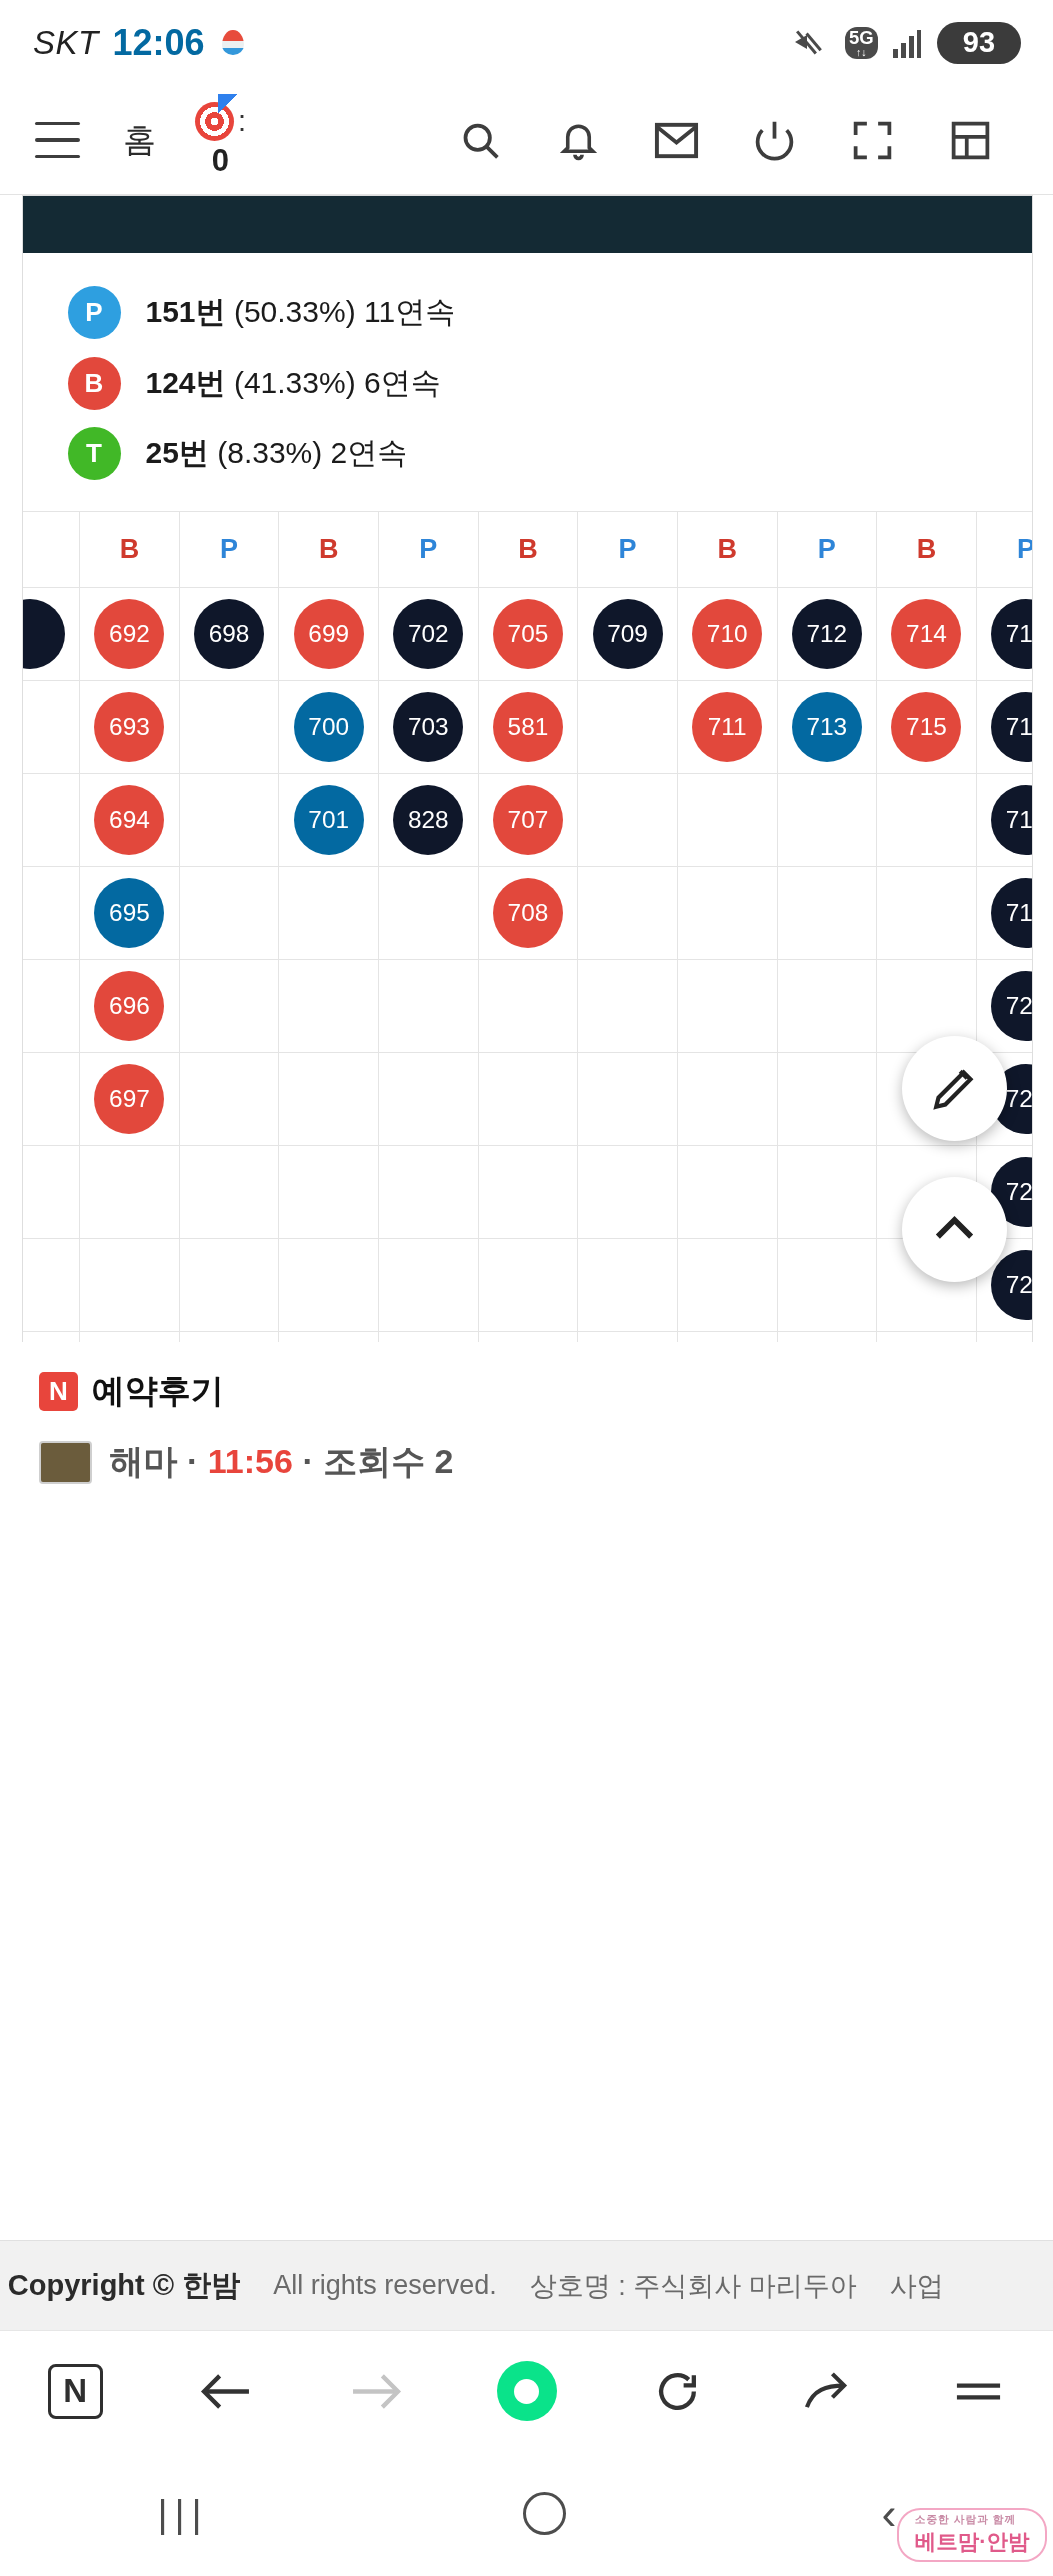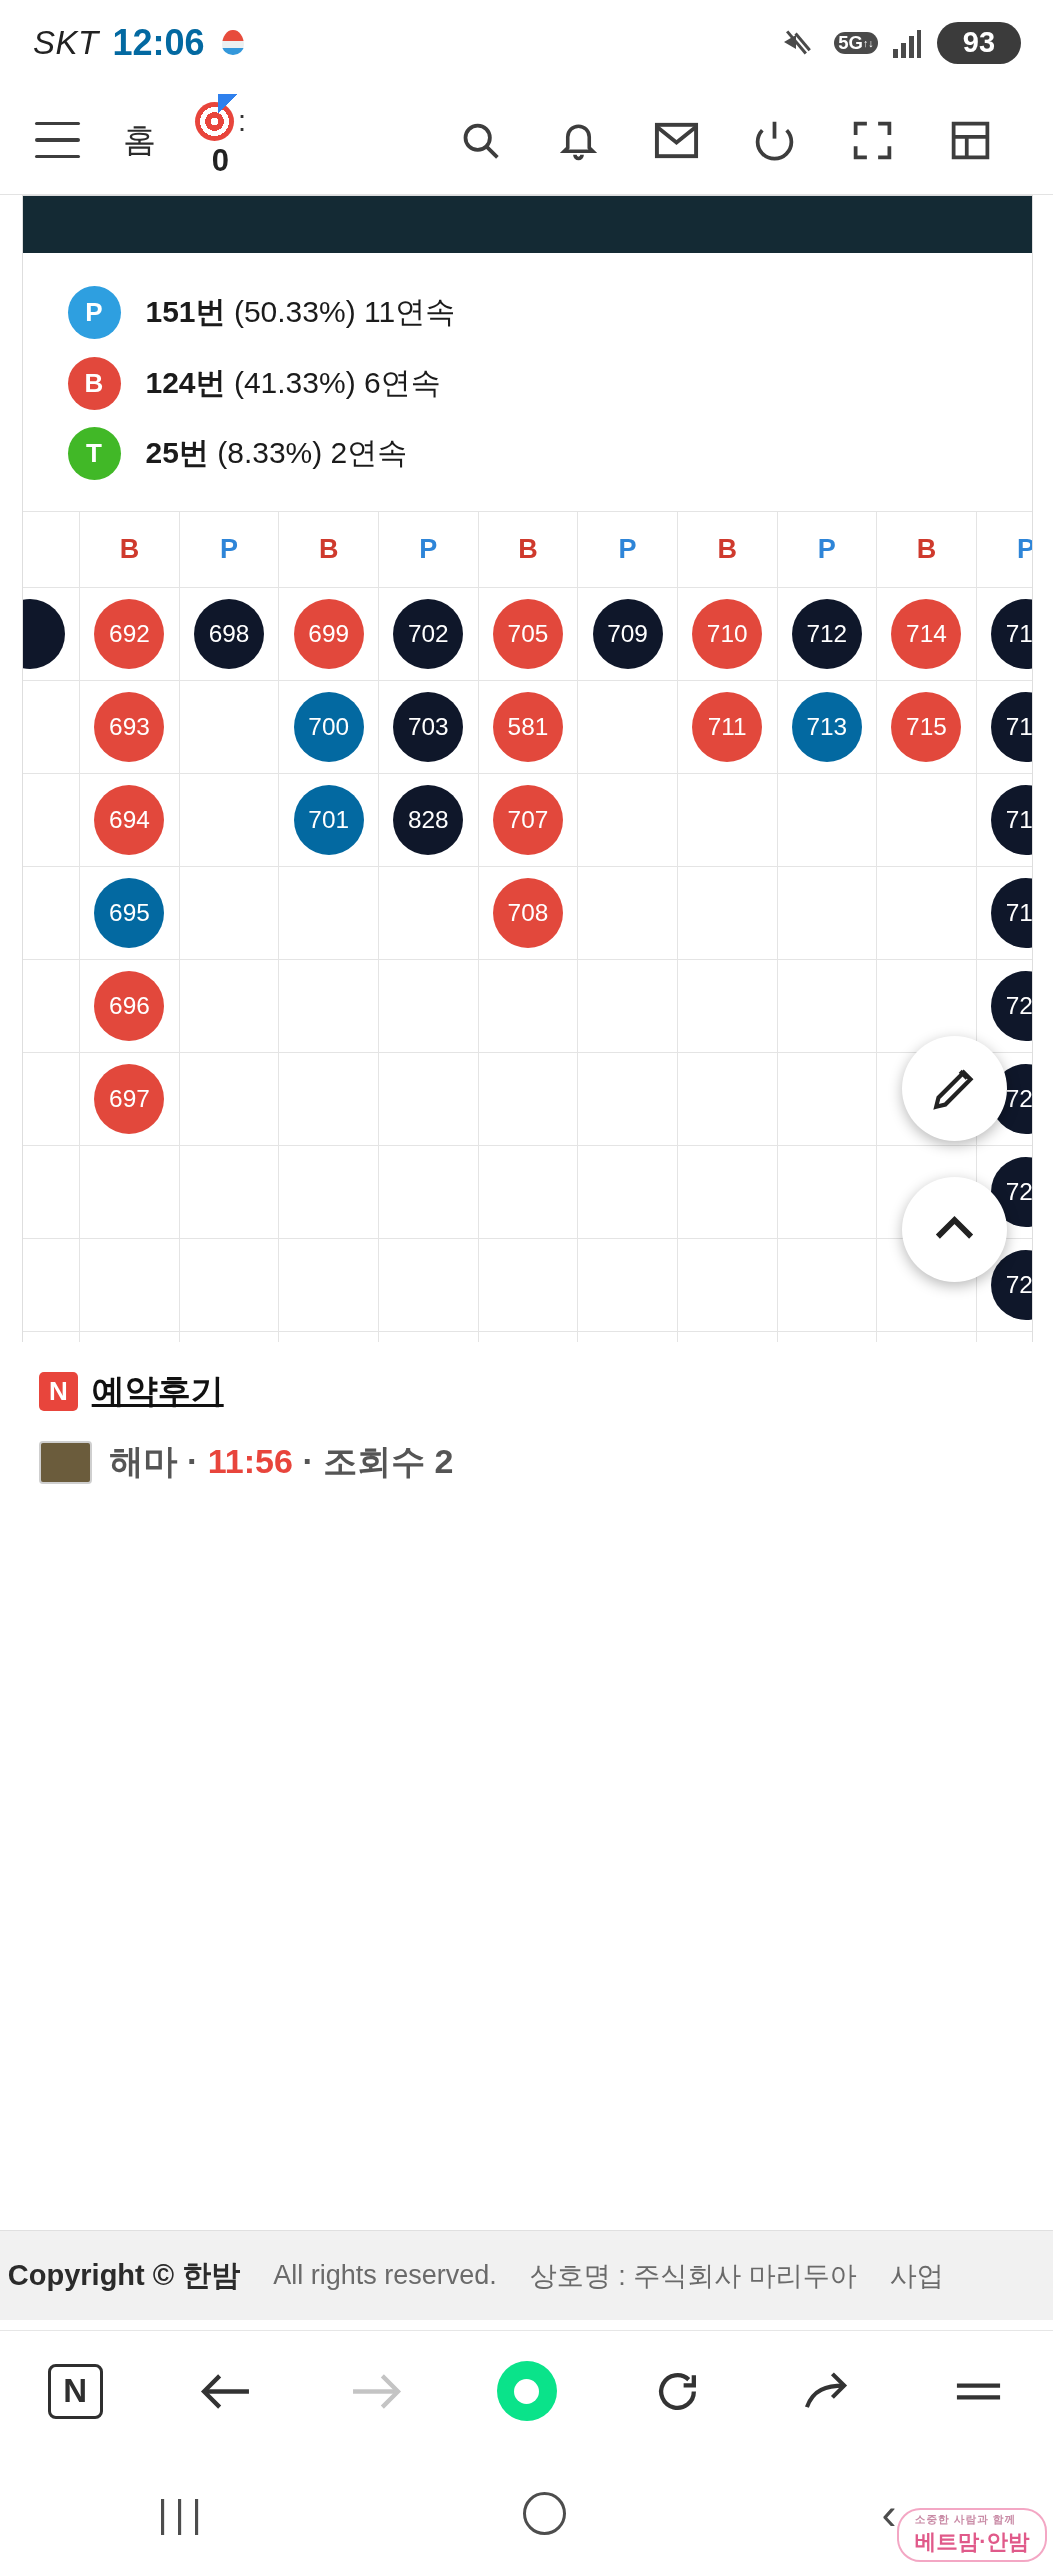--- a/index.html
+++ b/index.html
@@ -43,21 +43,21 @@
     position: absolute; left: 12.7px; top: 3.9px; width: 2.9px; height: 29px;
     background: #4a4a4a; transform: rotate(-40deg);
   }
   .icon-mute .slash2 {
     position: absolute; left: 19.5px; top: 6.8px; width: 2.9px; height: 21.5px;
     background: #4a4a4a; transform: rotate(-40deg);
   }
   .icon-5g {
     font-size: 18.5px; font-weight: bold; color: #fff; background: #4a4a4a;
     border-radius: 12px; padding: 1px 3.9px; line-height: 1.05;
-    display: flex; flex-direction: row; align-items: center;
+    display: flex; flex-direction: column; align-items: center;
   }
   .icon-5g small { font-size: 10.7px; line-height: 1; }
   .icon-sig { display: flex; align-items: flex-end; gap: 2.9px; height: 29px; }
   .icon-sig i { width: 4.9px; background: #4a4a4a; display: block; }
   .icon-sig i:nth-child(1) { height: 8.8px; }
   .icon-sig i:nth-child(2) { height: 14.6px; }
   .icon-sig i:nth-child(3) { height: 21.5px; }
   .icon-sig i:nth-child(4) { height: 28px; }
   .batt {
     background: #3b3b3b; color: #fff; font-size: 29px; font-weight: bold;
@@ -147,29 +147,29 @@
   .fab-up { width: 105px; height: 105px; right: 47px; bottom: 60px; }
 
   
   .review { padding: 27px 39px 0; }
   .review-head { display: flex; align-items: center; gap: 13.7px; }
   .nbadge {
     width: 39px; height: 39px; background: #e8453c; color: #fff;
     font-size: 26px; font-weight: bold; display: flex; align-items: center; justify-content: center;
     border-radius: 4.9px;
   }
-  .review-title { font-size: 33px; font-weight: bold; color: #111; text-decoration: underline; }
+  .review-title { font-size: 33px; font-weight: bold; color: #111; }
   .review-item { display: flex; align-items: center; gap: 17.6px; margin-top: 25px; }
   .thumb { width: 53px; height: 43px; background: #6b5c3c; border: 2.9px solid #cfcfcf; border-radius: 3.9px; }
   .review-meta { font-size: 34px; color: #555; font-weight: bold; }
   .review-meta .time { color: #e8453c; }
 
   
   .footer {
-    position: absolute; left: 0; bottom: 256px; width: 100%;
+    position: absolute; left: 0; bottom: 246px; width: 100%;
     height: 90px; background: #f1f1f1; border-top: 1px solid #e0e0e0;
     display: flex; align-items: center; padding-left: 7.8px; gap: 33px;
     font-size: 27px; color: #6a6a6a; white-space: nowrap; overflow: hidden;
   }
   .footer b { color: #2b2b2b; font-weight: bold; font-size: 29px; }
 
   
   .browserbar {
     position: absolute; left: 0; bottom: 125px; width: 100%; height: 121px;
     background: #fff; display: flex; align-items: center; justify-content: space-around;

